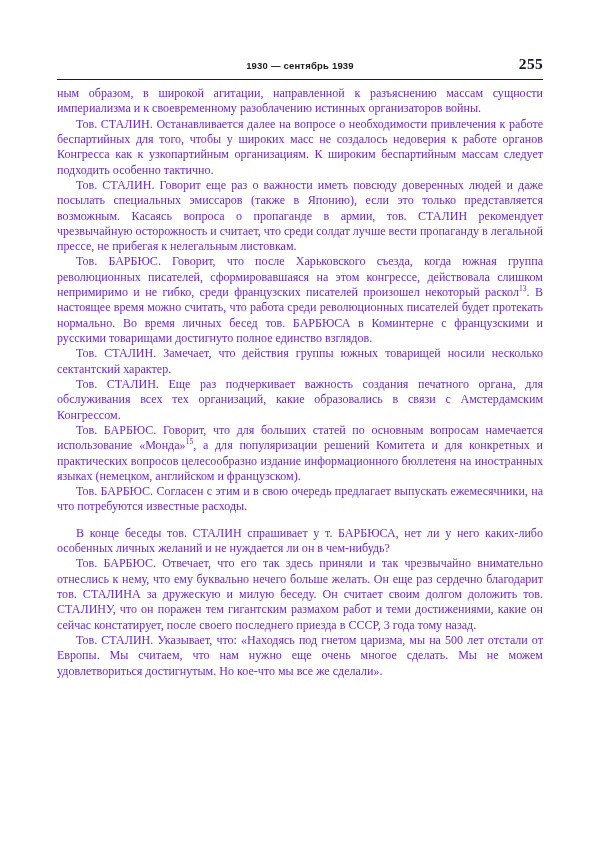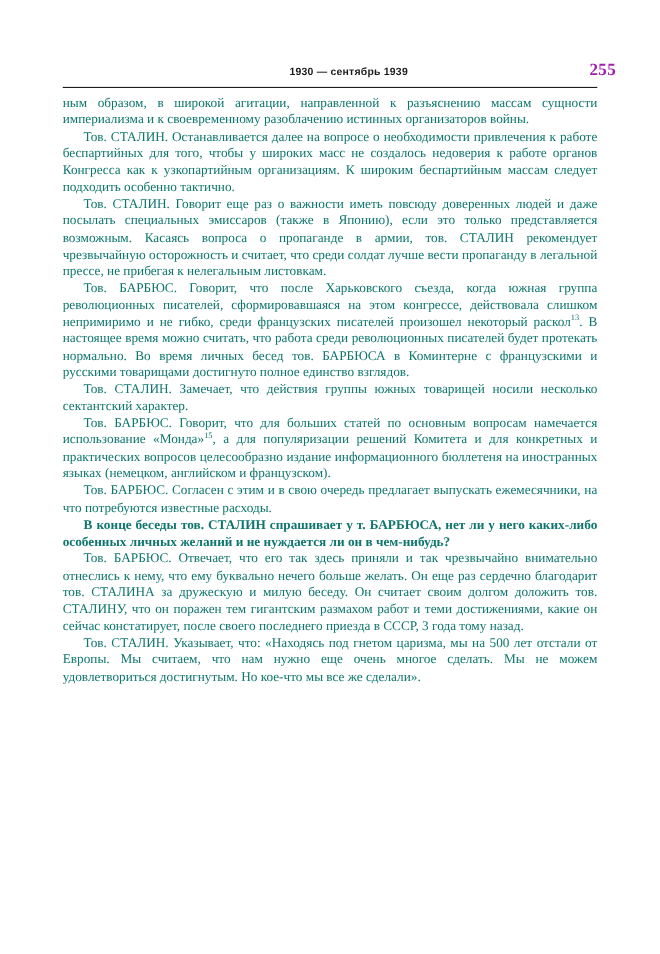--- a/index.html
+++ b/index.html
@@ -21,21 +21,21 @@
     position: relative;
     width: 600px;
     height: 867px;
     box-sizing: border-box;
     background: #ffffff;
   }
 
   
   .running-head {
     position: absolute;
-    left: 74px;
+    left: 57px;
     top: 58px;
     width: 486px;
     height: 18px;
   }
   .running-head-title {
     position: absolute;
     left: 0;
     top: 2px;
     width: 486px;
     text-align: center;
@@ -46,21 +46,21 @@
     color: #1a1a1a;
     white-space: nowrap;
   }
   .running-head-folio {
     position: absolute;
     right: 0;
     top: -3px;
     font-family: "Liberation Serif", "DejaVu Serif", serif;
     font-weight: bold;
     font-size: 15.5px;
-    color: #a21caf;
+    color: #0f172a;
     letter-spacing: 0.3px;
   }
   .head-rule {
     position: absolute;
     left: 57px;
     top: 79px;
     width: 486px;
     height: 1.4px;
     background: #1c1c1c;
   }
@@ -68,35 +68,34 @@
   
   .column {
     position: absolute;
     left: 57px;
     top: 86px;
     width: 486px;
     font-size: 12.05px;
     line-height: 15.32px;
     text-align: justify;
     text-justify: inter-word;
-    color: #0f766e;
+    color: #6d28d9;
     hyphens: manual;
   }
 
   .para {
     margin: 0;
     text-indent: 19px;
     text-align: justify;
   }
   .para.cont {
     text-indent: 0;
   }
   .para.gap-before {
-    margin-top: 1px;
-    font-weight: bold;
+    margin-top: 11px;
   }
 
   sup.fn {
     font-size: 7.6px;
     line-height: 0;
     vertical-align: super;
   }
 </style>
 </head>
 <body>
@@ -108,20 +107,21 @@
     <div class="running-head-folio">255</div>
   </div>
   <div class="head-rule"></div>
 
   <div class="column" id="text-column">
       <p class="para cont">ным образом, в широкой агитации, направленной к разъяснению массам сущности империализма и к своевременному разоблачению истинных орга­низаторов войны.</p>
       <p class="para">Тов. СТАЛИН. Останавливается далее на вопросе о необходимости при­влечения к работе беспартийных для того, чтобы у широких масс не создалось недоверия к работе органов Конгресса как к узкопартийным организациям. К широким беспартийным массам следует подходить особенно тактично.</p>
       <p class="para">Тов. СТАЛИН. Говорит еще раз о важности иметь повсюду доверенных лю­дей и даже посылать специальных эмиссаров (также в Японию), если это только представляется возможным. Касаясь вопроса о пропаганде в армии, тов. СТАЛИН рекомендует чрезвычайную осторожность и считает, что среди солдат лучше вести пропаганду в легальной прессе, не прибегая к нелегаль­ным листовкам.</p>
       <p class="para"><span>Тов. БАРБЮС. Говорит, что после Харьковского съезда, когда южная груп­па революционных писателей, сформировавшаяся на этом конгрессе, дейст­вовала слишком непримиримо и не гибко, среди французских писателей про­изошел некоторый раскол</span><sup class="fn">13</sup><span>. В настоящее время можно считать, что работа среди революционных писателей будет протекать нормально. Во время лич­ных бесед тов. БАРБЮСА в Коминтерне с французскими и русскими товари­щами достигнуто полное единство взглядов.</span></p>
       <p class="para">Тов. СТАЛИН. Замечает, что действия группы южных товарищей носили несколько сектантский характер.</p>
+      <p class="para">Тов. СТАЛИН. Еще раз подчеркивает важность создания печатного органа, для обслуживания всех тех организаций, какие образовались в связи с Амстер­дамским Конгрессом.</p>
       <p class="para"><span>Тов. БАРБЮС. Говорит, что для больших статей по основным вопросам на­мечается использование «Монда»</span><sup class="fn">15</sup><span>, а для популяризации решений Комитета и для конкретных и практических вопросов целесообразно издание информа­ционного бюллетеня на иностранных языках (немецком, английском и фран­цузском).</span></p>
       <p class="para">Тов. БАРБЮС. Согласен с этим и в свою очередь предлагает выпускать ежемесячники, на что потребуются известные расходы.</p>
       <p class="para gap-before">В конце беседы тов. СТАЛИН спрашивает у т. БАРБЮСА, нет ли у него каких-либо особенных личных желаний и не нуждается ли он в чем-нибудь?</p>
       <p class="para">Тов. БАРБЮС. Отвечает, что его так здесь приняли и так чрезвычайно вни­мательно отнеслись к нему, что ему буквально нечего больше желать. Он еще раз сердечно благодарит тов. СТАЛИНА за дружескую и милую беседу. Он считает своим долгом доложить тов. СТАЛИНУ, что он поражен тем гигант­ским размахом работ и теми достижениями, какие он сейчас констатирует, после своего последнего приезда в СССР, 3 года тому назад.</p>
       <p class="para">Тов. СТАЛИН. Указывает, что: «Находясь под гнетом царизма, мы на 500 лет отстали от Европы. Мы считаем, что нам нужно еще очень многое сделать. Мы не можем удовлетвориться достигнутым. Но кое-что мы все же сделали».</p>
     </div>
 
 </div>
 
 </body></html>

